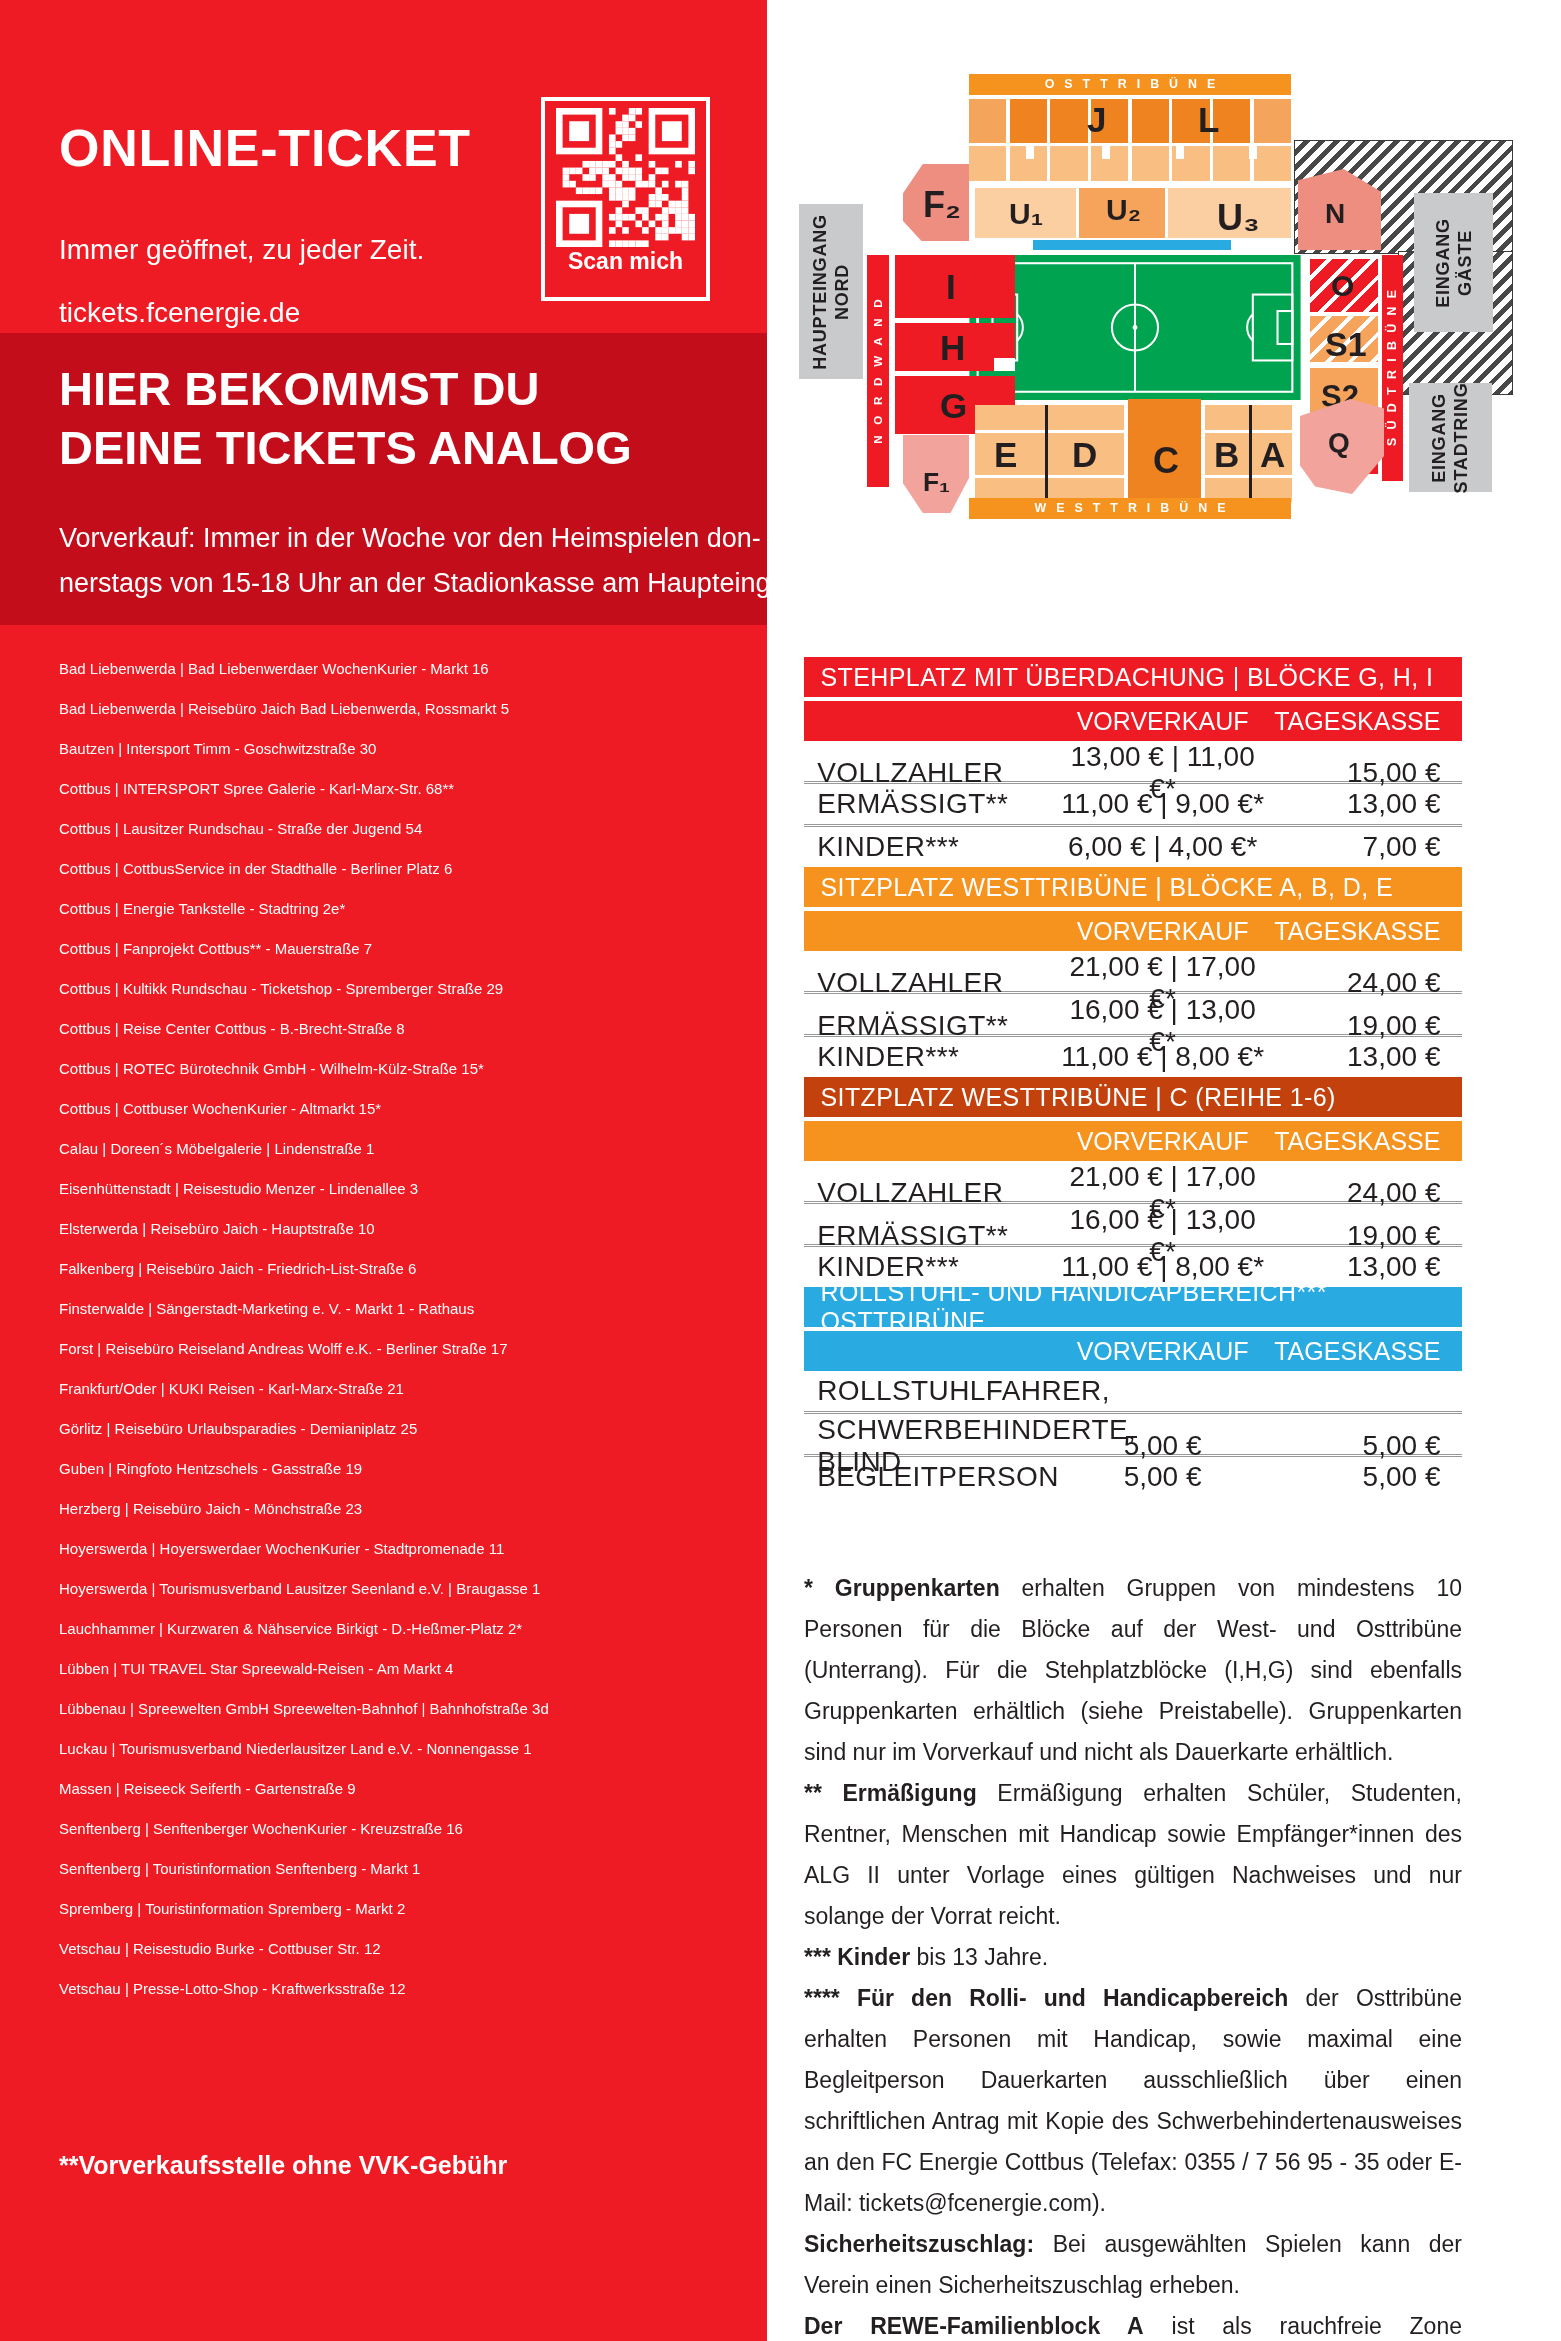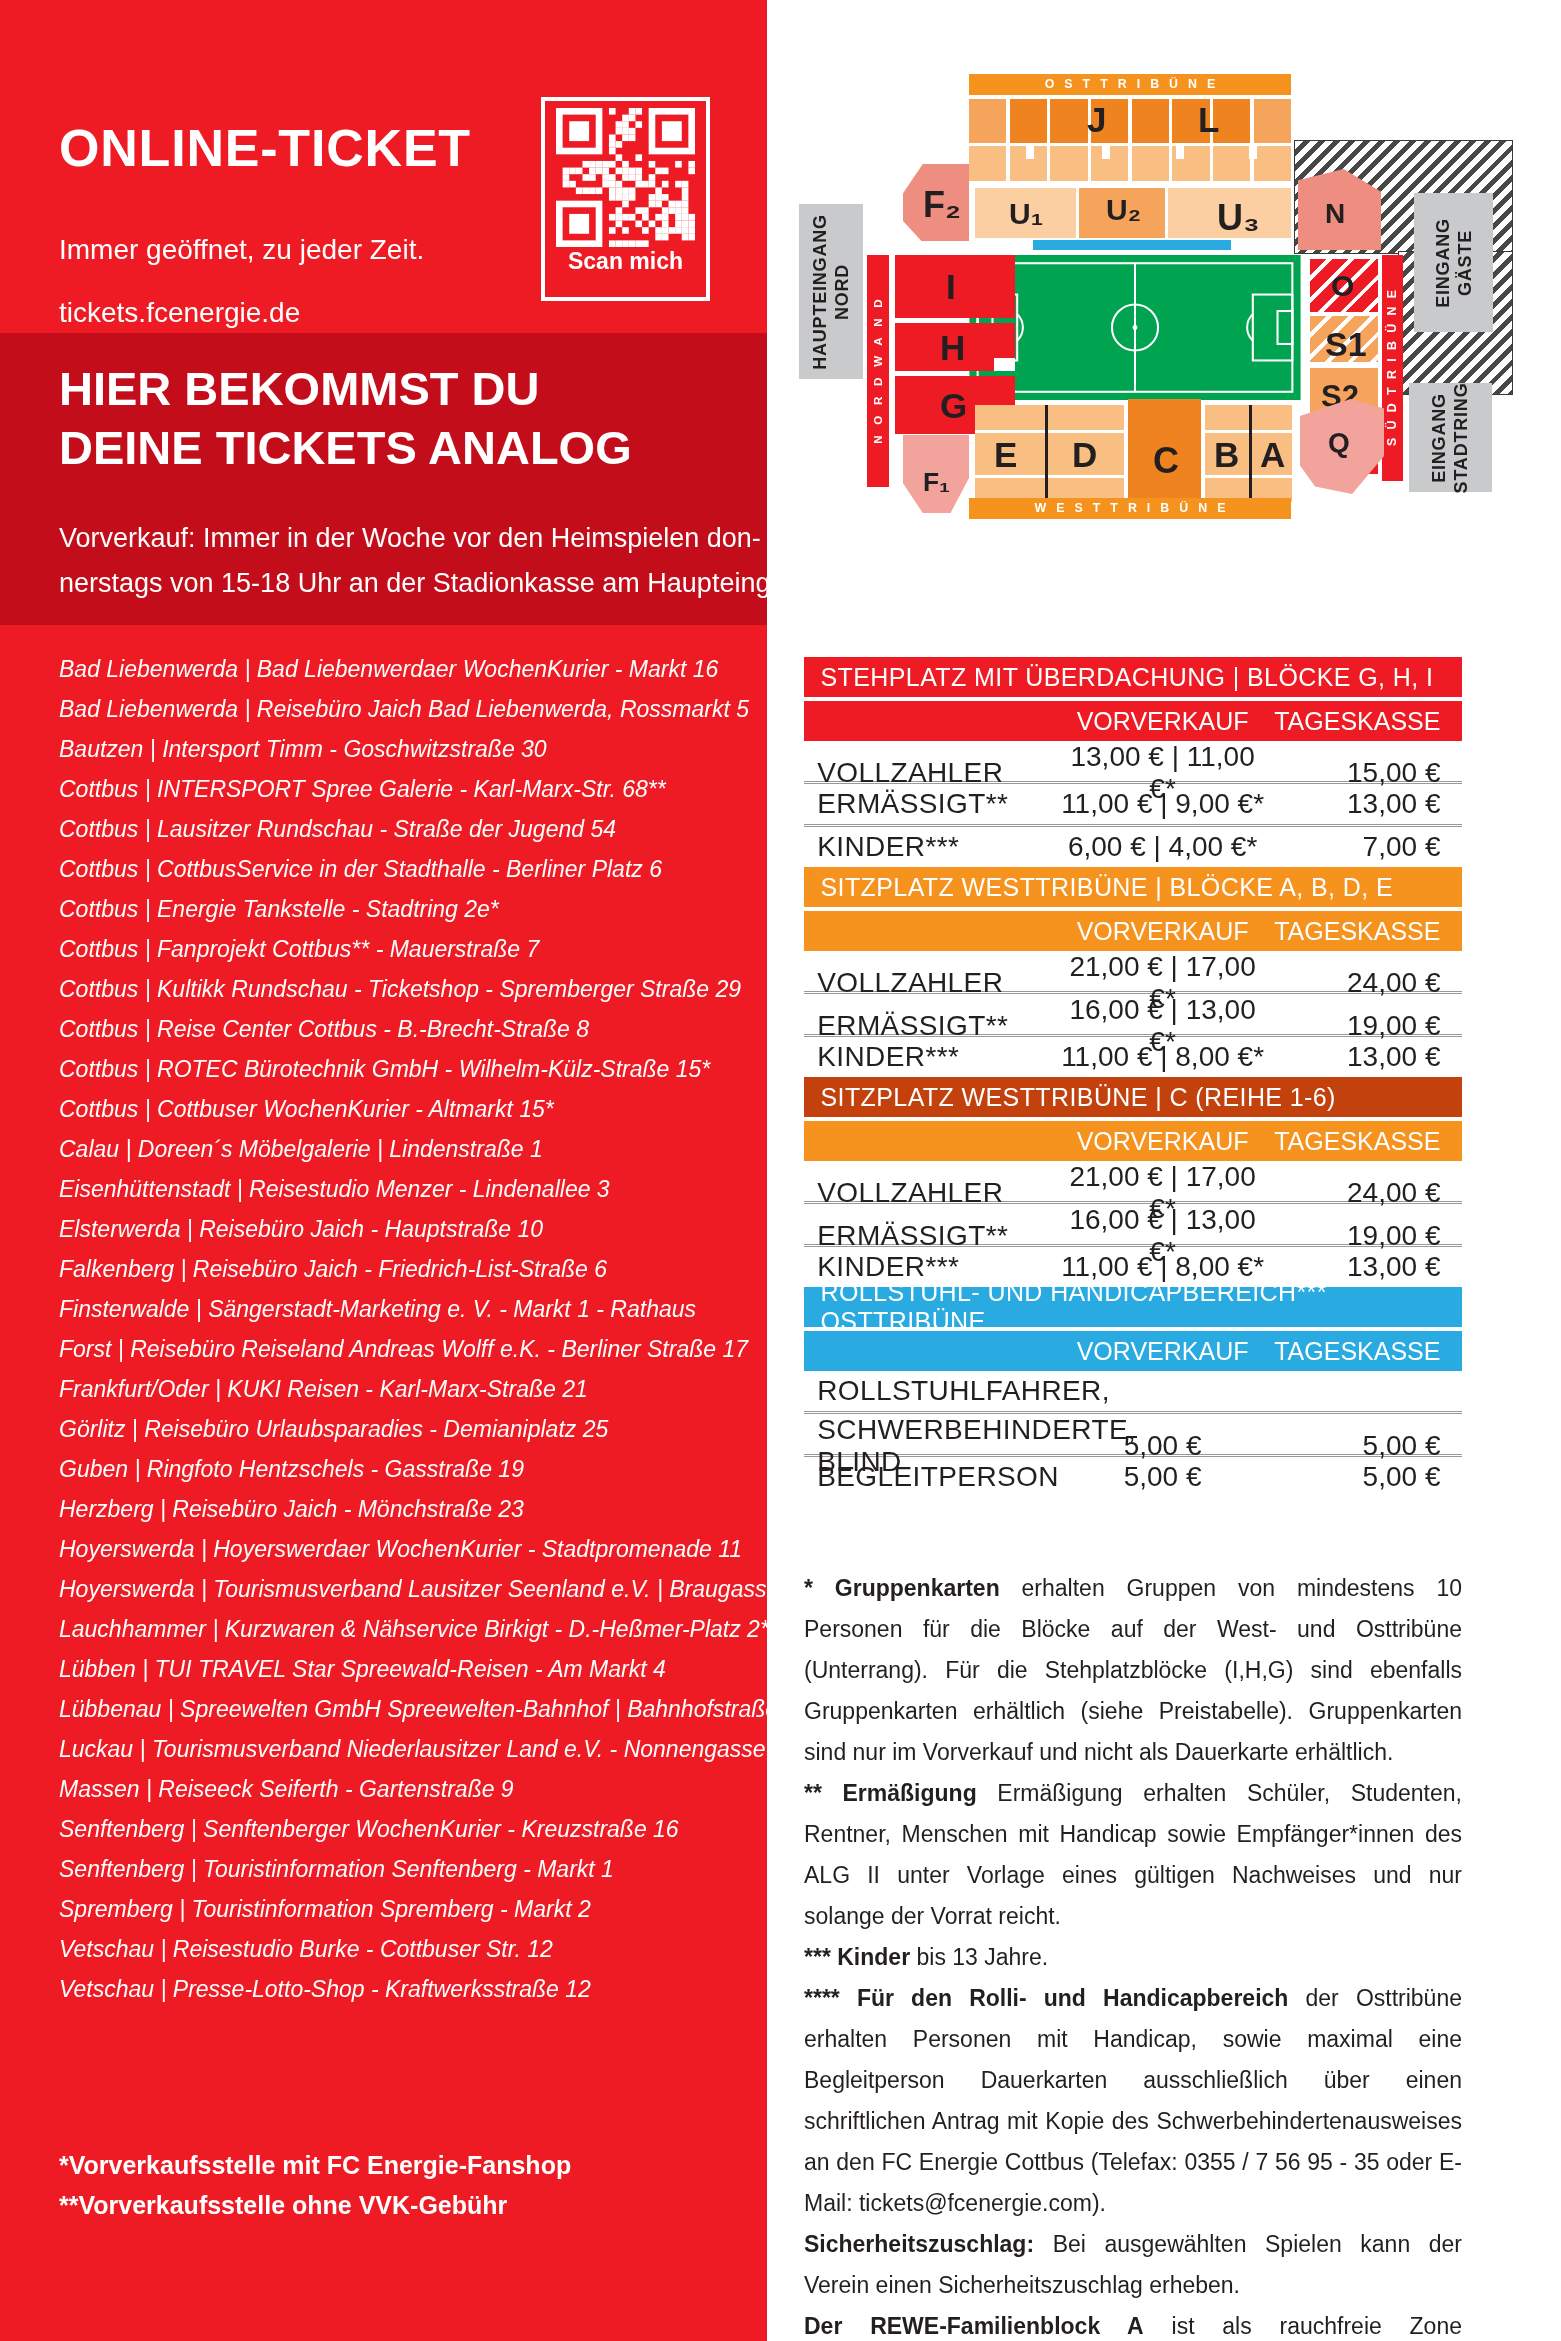--- a/index.html
+++ b/index.html
@@ -15,21 +15,21 @@
 
   .qr-box{position:absolute;left:541px;top:97px;width:169px;height:204px;border:4.1px solid #fff;box-sizing:border-box;}
   .qr-box svg{display:block;margin:6.6px auto 0 auto;}
   .qr-label{margin-top:1.7px;text-align:center;font-size:23px;font-weight:bold;color:#fff;}
 
   .analog-band{position:absolute;left:0;top:333px;width:767px;height:292px;background:#C30D1B;}
   .analog-h{position:absolute;left:59px;top:26.4px;font-size:47px;font-weight:bold;line-height:59px;white-space:nowrap;}
   .analog-p{position:absolute;left:59px;top:183px;font-size:27px;line-height:45px;white-space:nowrap;}
 
   .outlets{position:absolute;left:59px;top:649px;margin:0;padding:0;list-style:none;}
-  .outlets li{height:40px;font-size:23px;line-height:40px;white-space:nowrap;font-style:italic;}
+  .outlets li{height:40px;font-size:15px;line-height:40px;white-space:nowrap;}
   .outlet-foot{position:absolute;left:59px;top:2145px;font-size:25px;font-weight:bold;line-height:40px;}
 
   
   .map{position:absolute;left:781px;top:29px;width:781px;height:496px;}
   .map *{box-sizing:border-box;}
   .bar-h{position:absolute;background:#F6921E;color:#fff;font-weight:bold;font-size:12.4px;
          letter-spacing:10px;display:flex;align-items:center;justify-content:center;text-indent:10px;}
   .gridrow{position:absolute;display:flex;gap:3.3px;}
   .gridrow .c{flex:1;background:#EF8320;}
   .gridrow .c.lt{background:#F5A45C;}
@@ -263,21 +263,20 @@
         <li>Luckau | Tourismusverband Niederlausitzer Land e.V. - Nonnengasse 1</li>
         <li>Massen | Reiseeck Seiferth - Gartenstraße 9</li>
         <li>Senftenberg | Senftenberger WochenKurier - Kreuzstraße 16</li>
         <li>Senftenberg | Touristinformation Senftenberg - Markt 1</li>
         <li>Spremberg | Touristinformation Spremberg - Markt 2</li>
         <li>Vetschau | Reisestudio Burke - Cottbuser Str. 12</li>
         <li>Vetschau | Presse-Lotto-Shop - Kraftwerksstraße 12</li>
       </ul>
 
     <div class="outlet-foot">
-      <div>*Vorverkaufsstelle mit FC Energie-Fanshop</div>
       <div>**Vorverkaufsstelle ohne VVK-Gebühr</div>
     </div>
   </div>
 
   <div class="map">
 
     <div class="abs hatch" style="left:514px;top:112px;width:217px;height:112px;"></div>
     <div class="abs hatch" style="left:618px;top:223px;width:113px;height:142px;"></div>
 
     <div class="bar-h" style="left:188px;top:45px;width:322px;height:20.7px;">

